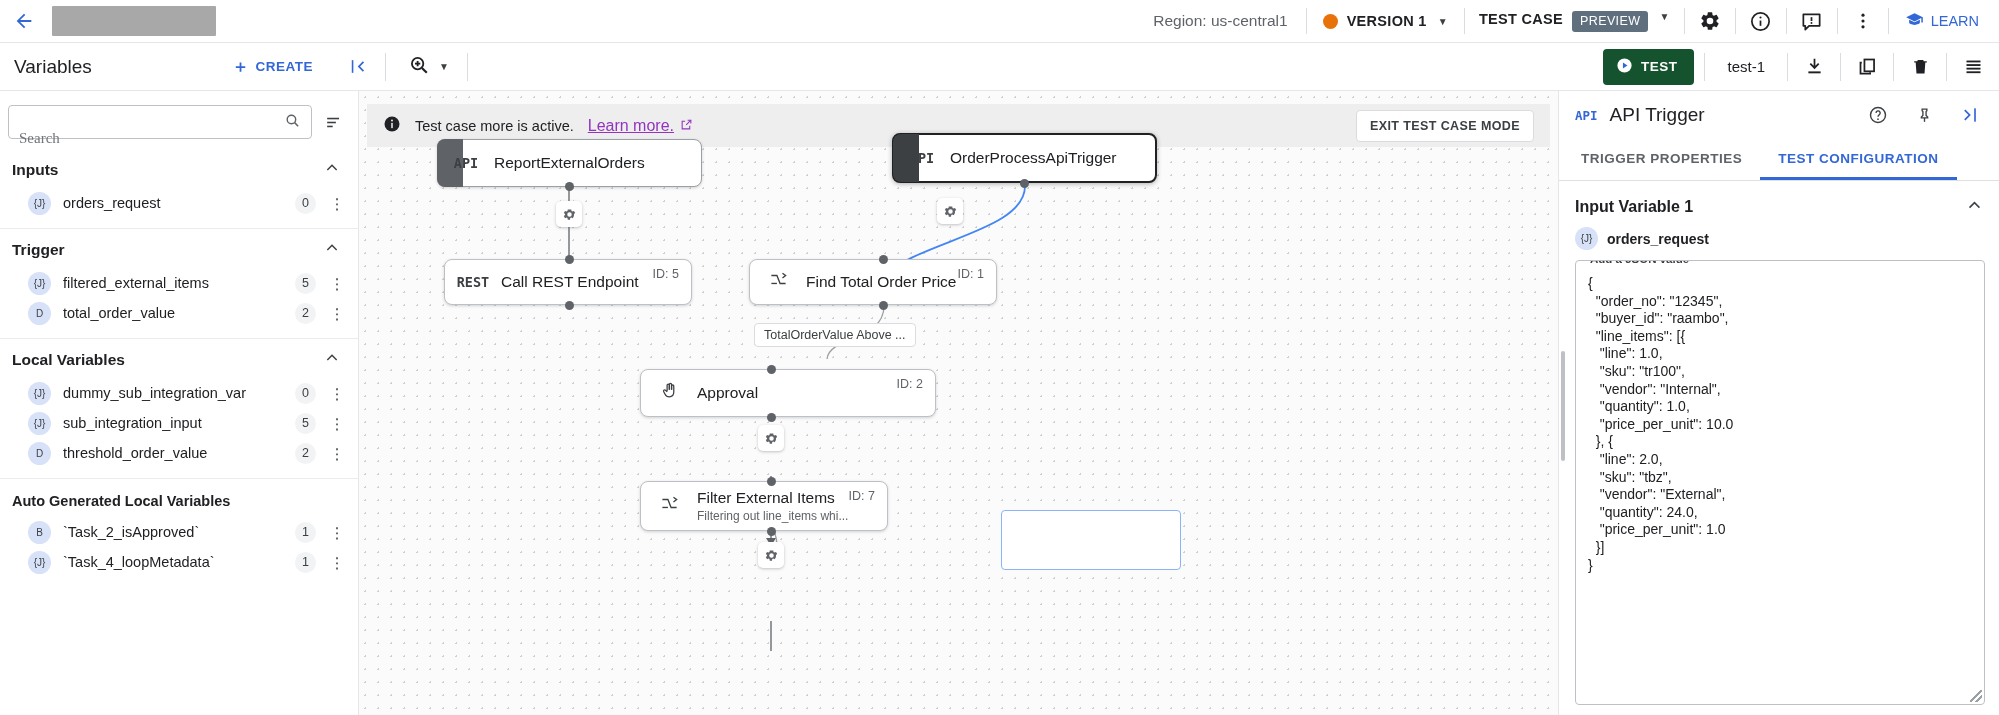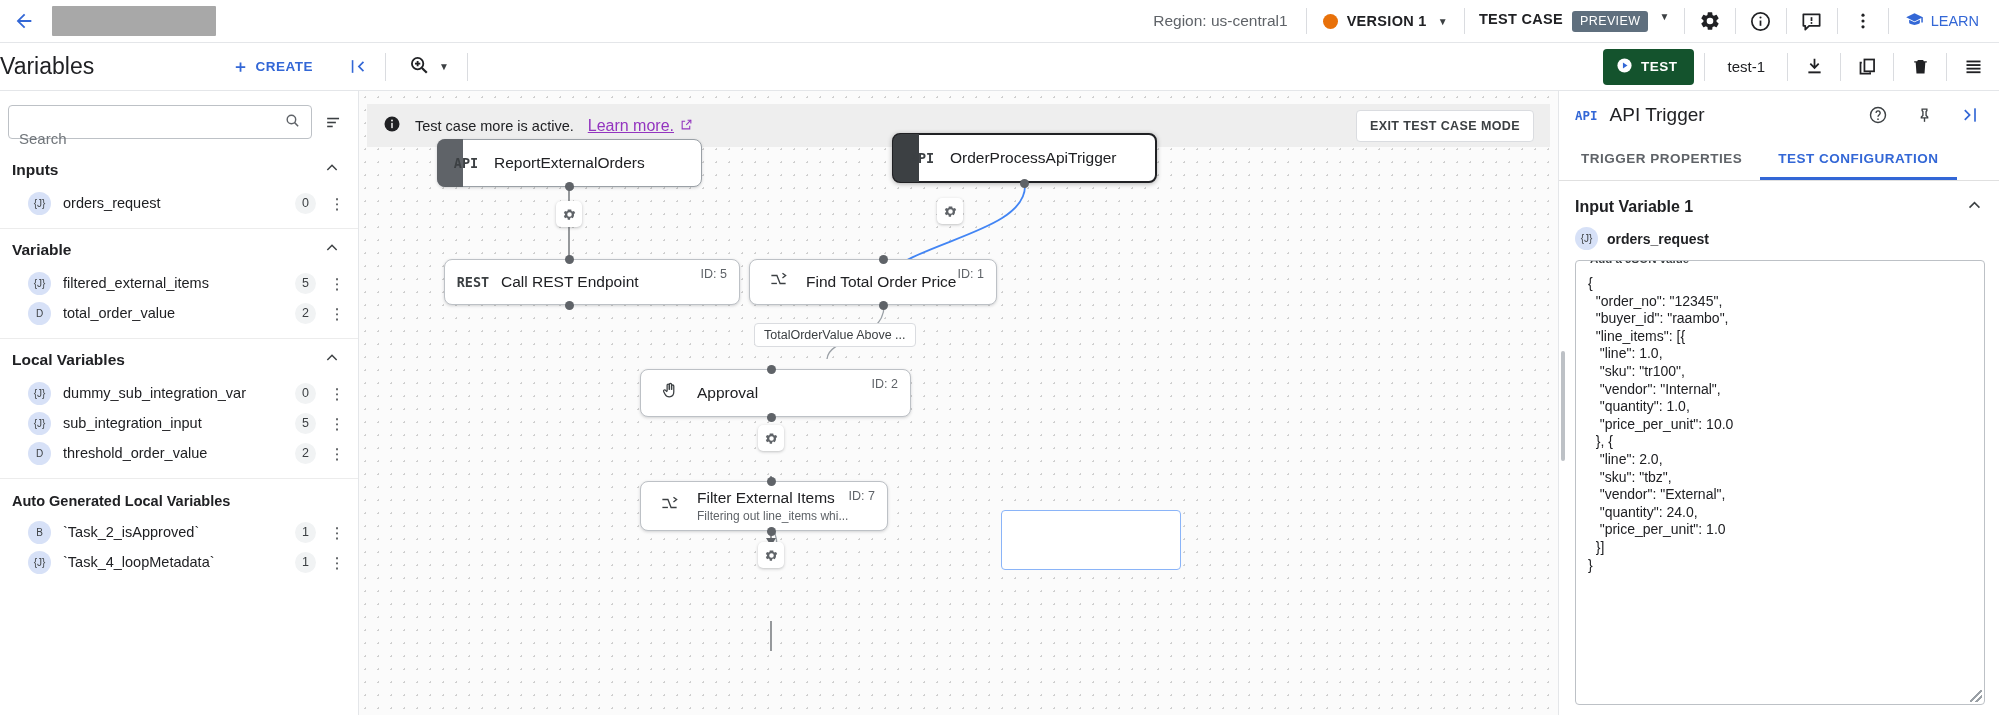--- a/index.html
+++ b/index.html
@@ -49,21 +49,21 @@
     display: flex; align-items: center; gap: 7px; padding: 0 20px 0 16px;
     color: #3367d6; font-size: 14.5px; font-weight: 500; cursor: pointer; white-space: nowrap;
   }
 
   
   .toolbar2 {
     position: absolute; top: 43px; left: 0; right: 0; height: 48px;
     display: flex; align-items: center; border-bottom: 1px solid #e4e6e9; background: #fff;
   }
   .panel-title {
-    width: 232px; font-size: 23px; color: #202124;
+    width: 232px; padding-left: 14px; font-size: 19px; color: #202124;
   }
   .create-btn {
     display: flex; align-items: center; gap: 6px; color: #3367d6;
     font-size: 13.5px; font-weight: bold; letter-spacing: .5px; cursor: pointer;
     padding-right: 18px;
   }
   .collapse-btn {
     width: 54px; height: 48px; display: flex; align-items: center; justify-content: center;
     color: #3367d6; font-size: 17px; cursor: pointer;
   }
@@ -89,21 +89,21 @@
     position: absolute; top: 91px; left: 0; width: 359px; bottom: 0;
     background: #fff; border-right: 1px solid #e4e6e9; overflow: hidden;
   }
   .search-row { padding: 14px 12px 10px 8px; display: flex; align-items: center; gap: 8px; }
   .search-box {
     flex: 1 1 auto; height: 34px; border: 1px solid #bdc1c6; border-radius: 4px;
     display: flex; align-items: center; padding: 0 10px; gap: 6px;
   }
   .search-input {
     border: none; outline: none; flex: 1 1 auto; font-size: 15px; color: #3c4043;
-    font-family: Liberation Sans, sans-serif; background: transparent; margin-top: 32px;
+    font-family: Liberation Serif, serif; background: transparent; margin-top: 32px;
   }
   .search-input::placeholder { color: #70757a; }
   .sort-icon { width: 26px; display:flex; align-items:center; justify-content:center; cursor:pointer; color:#3c4043;}
   .section { border-bottom: 1px solid #ececec; padding-bottom: 10px; }
   .section:last-child { border-bottom: none; }
   .section-head {
     display: flex; align-items: center; justify-content: space-between;
     padding: 11px 18px 9px 12px; cursor: pointer;
   }
   .section-title { font-size: 15.5px; font-weight: bold; color: #202124; }
@@ -397,21 +397,21 @@
           </div>
           <div class="var-row">
             <span class="type-badge">{J}</span>
             <span class="var-name">orders_request</span>
             <span class="count-pill">0</span>
             <span class="kebab">⋮</span>
           </div>
         </div>
         <div class="section">
           <div class="section-head">
-            <span class="section-title">Variable</span>
+            <span class="section-title">Trigger</span>
             <span class="chev"><svg width="16" height="16" viewBox="0 0 24 24" fill="none" stroke="currentColor" stroke-width="2.2">
                 <path d="M5 15l7-7 7 7"></path>
               </svg></span>
           </div>
           <div class="var-row">
             <span class="type-badge">{J}</span>
             <span class="var-name">filtered_external_items</span>
             <span class="count-pill">5</span>
             <span class="kebab">⋮</span>
           </div>
@@ -519,21 +519,21 @@
       <svg width="15" height="15" viewBox="0 0 24 24" fill="currentColor">
           <path d="M19.1 12.9a7 7 0 000-1.8l2-1.6-1.9-3.3-2.4 1a7 7 0 00-1.6-.9l-.4-2.5H9.2l-.4 2.5c-.6.2-1.1.5-1.6.9l-2.4-1-1.9 3.3 2 1.6a7 7 0 000 1.8l-2 1.6 1.9 3.3 2.4-1c.5.4 1 .7 1.6.9l.4 2.5h3.6l.4-2.5c.6-.2 1.1-.5 1.6-.9l2.4 1 1.9-3.3zM12 15.6a3.6 3.6 0 110-7.2 3.6 3.6 0 010 7.2z"></path>
         </svg>
     </div>
     <div class="gear-node" style="left:578px; top:107px;">
       <svg width="15" height="15" viewBox="0 0 24 24" fill="currentColor">
           <path d="M19.1 12.9a7 7 0 000-1.8l2-1.6-1.9-3.3-2.4 1a7 7 0 00-1.6-.9l-.4-2.5H9.2l-.4 2.5c-.6.2-1.1.5-1.6.9l-2.4-1-1.9 3.3 2 1.6a7 7 0 000 1.8l-2 1.6 1.9 3.3 2.4-1c.5.4 1 .7 1.6.9l.4 2.5h3.6l.4-2.5c.6-.2 1.1-.5 1.6-.9l2.4 1 1.9-3.3zM12 15.6a3.6 3.6 0 110-7.2 3.6 3.6 0 010 7.2z"></path>
         </svg>
     </div>
 
-    <div class="node" style="left:85px; top:168px; width:296px; height:46px;">
+    <div class="node" style="left:85px; top:168px; width:248px; height:46px;">
       <span class="node-type">REST</span>
       <span class="node-label">Call REST Endpoint</span>
       <span class="node-id">ID: 5</span>
     </div>
 
     <div class="node" style="left:390px; top:168px; width:248px; height:46px;">
       <span class="node-icon">
         <svg width="19" height="19" viewBox="0 0 24 24" fill="none" stroke="#3c4043" stroke-width="1.7">
             <path d="M3 7h7l4 10h7"></path>
             <path d="M3 17h7"></path>
@@ -543,21 +543,21 @@
       <span class="node-label">Find Total Order Price</span>
       <span class="node-id">ID: 1</span>
     </div>
     <div class="conn-dot" style="left:206px; top:164px;"></div>
     <div class="conn-dot" style="left:520px; top:164px;"></div>
     <div class="conn-dot" style="left:520px; top:210px;"></div>
     <div class="conn-dot" style="left:206px; top:210px;"></div>
 
     <div class="edge-label" style="left:395px; top:232px;">TotalOrderValue Above ...</div>
 
-    <div class="node" style="left:281px; top:278px; width:271px; height:48px;">
+    <div class="node" style="left:281px; top:278px; width:296px; height:48px;">
       <span class="node-icon">
         <svg width="19" height="19" viewBox="0 0 24 24" fill="none" stroke="#3c4043" stroke-width="1.6">
             <path d="M9 13V5.2a1.4 1.4 0 012.8 0V11"></path>
             <path d="M11.8 11V4.4a1.4 1.4 0 012.8 0V11"></path>
             <path d="M14.6 11.2V6.4a1.4 1.4 0 012.8 0V14c0 3.4-2.2 6-5.6 6-3 0-4.6-1.6-5.6-3.6l-1.6-3.2a1.4 1.4 0 012.4-1.4L9 13.6"></path>
           </svg>
       </span>
       <span class="node-label">Approval</span>
       <span class="node-id">ID: 2</span>
     </div>

